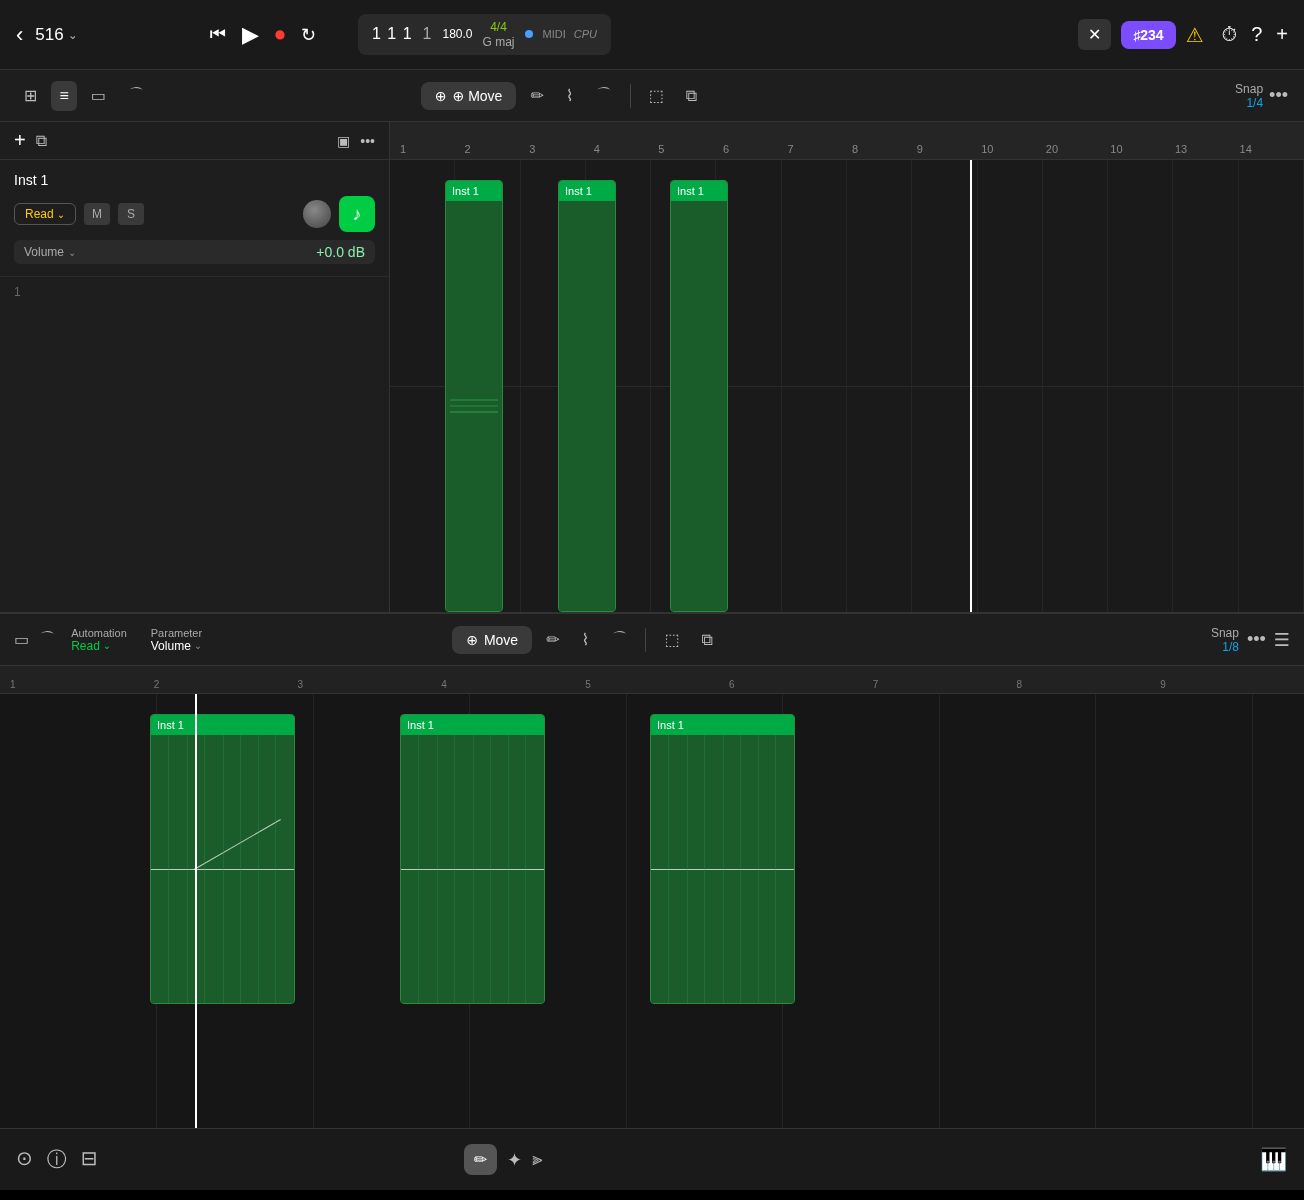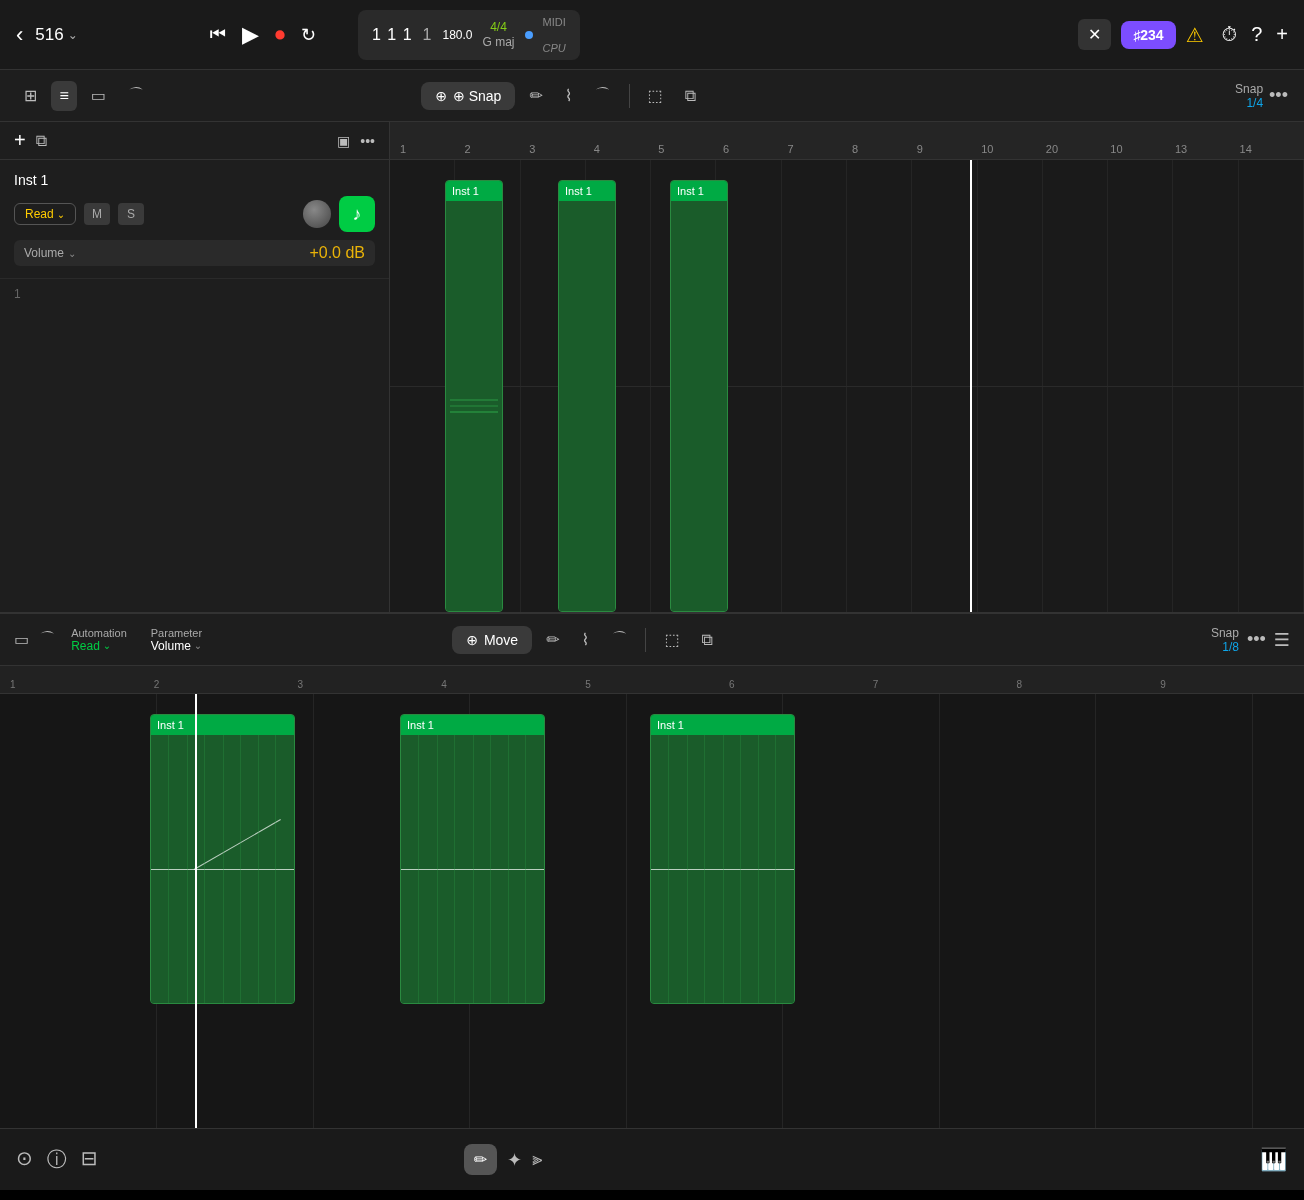--- a/index.html
+++ b/index.html
@@ -323,22 +323,22 @@
     }
     .volume-label {
       font-size: 12px;
       color: #aaa;
       flex: 1;
       display: flex;
       align-items: center;
       gap: 4px;
     }
     .volume-value {
-      font-size: 16px;
-      color: #eab308;
+      font-size: 14px;
+      color: #86efac;
     }
     .track-number {
       color: #666;
       font-size: 12px;
       padding: 8px 14px;
     }
 
     
     .timeline-area {
       flex: 1;
@@ -599,21 +599,21 @@
 
   <div class="position-display">
     <span class="position-text">1 1 1</span>
     <span class="position-text" style="color:#aaa;">1</span>
     <span class="tempo-text">180.0</span>
     <div style="display:flex;flex-direction:column;align-items:center;">
       <span class="time-sig" style="font-size:12px;color:#84cc16;">4/4</span>
       <span class="key-sig">G maj</span>
     </div>
     <div class="dot-indicator"></div>
-    <div style="display:flex;flex-direction:column;align-items:center;gap:14px;">
+    <div style="display:flex;flex-direction:row;align-items:center;gap:8px;">
       <span class="midi-label">MIDI</span>
       <span class="cpu-label">CPU</span>
     </div>
   </div>
 
   <div class="top-right-controls">
     <span class="close-btn">✕</span>
     <span class="chord-btn">♯234</span>
     <span class="warning-btn">⚠</span>
     <div class="right-icons">
@@ -628,21 +628,21 @@
   <div class="tool-group-left">
     <span class="tool-icon">⊞</span>
     <span class="tool-icon active">≡</span>
     <span class="tool-icon">▭</span>
     <span class="tool-icon">⌒</span>
   </div>
 
   <div class="tool-group-center">
     <div class="move-btn">
       <span>⊕</span>
-      <span style="font-size:14px;">⊕ Snap</span>
+      <span style="font-size:14px;">⊕ Move</span>
     </div>
     <span class="tool-icon">✏</span>
     <span class="tool-icon">⌇</span>
     <span class="tool-icon">⌒</span>
     <div class="tool-separator"></div>
     <span class="tool-icon">⬚</span>
     <span class="tool-icon">⧉</span>
   </div>
 
   <div class="tool-group-right">

